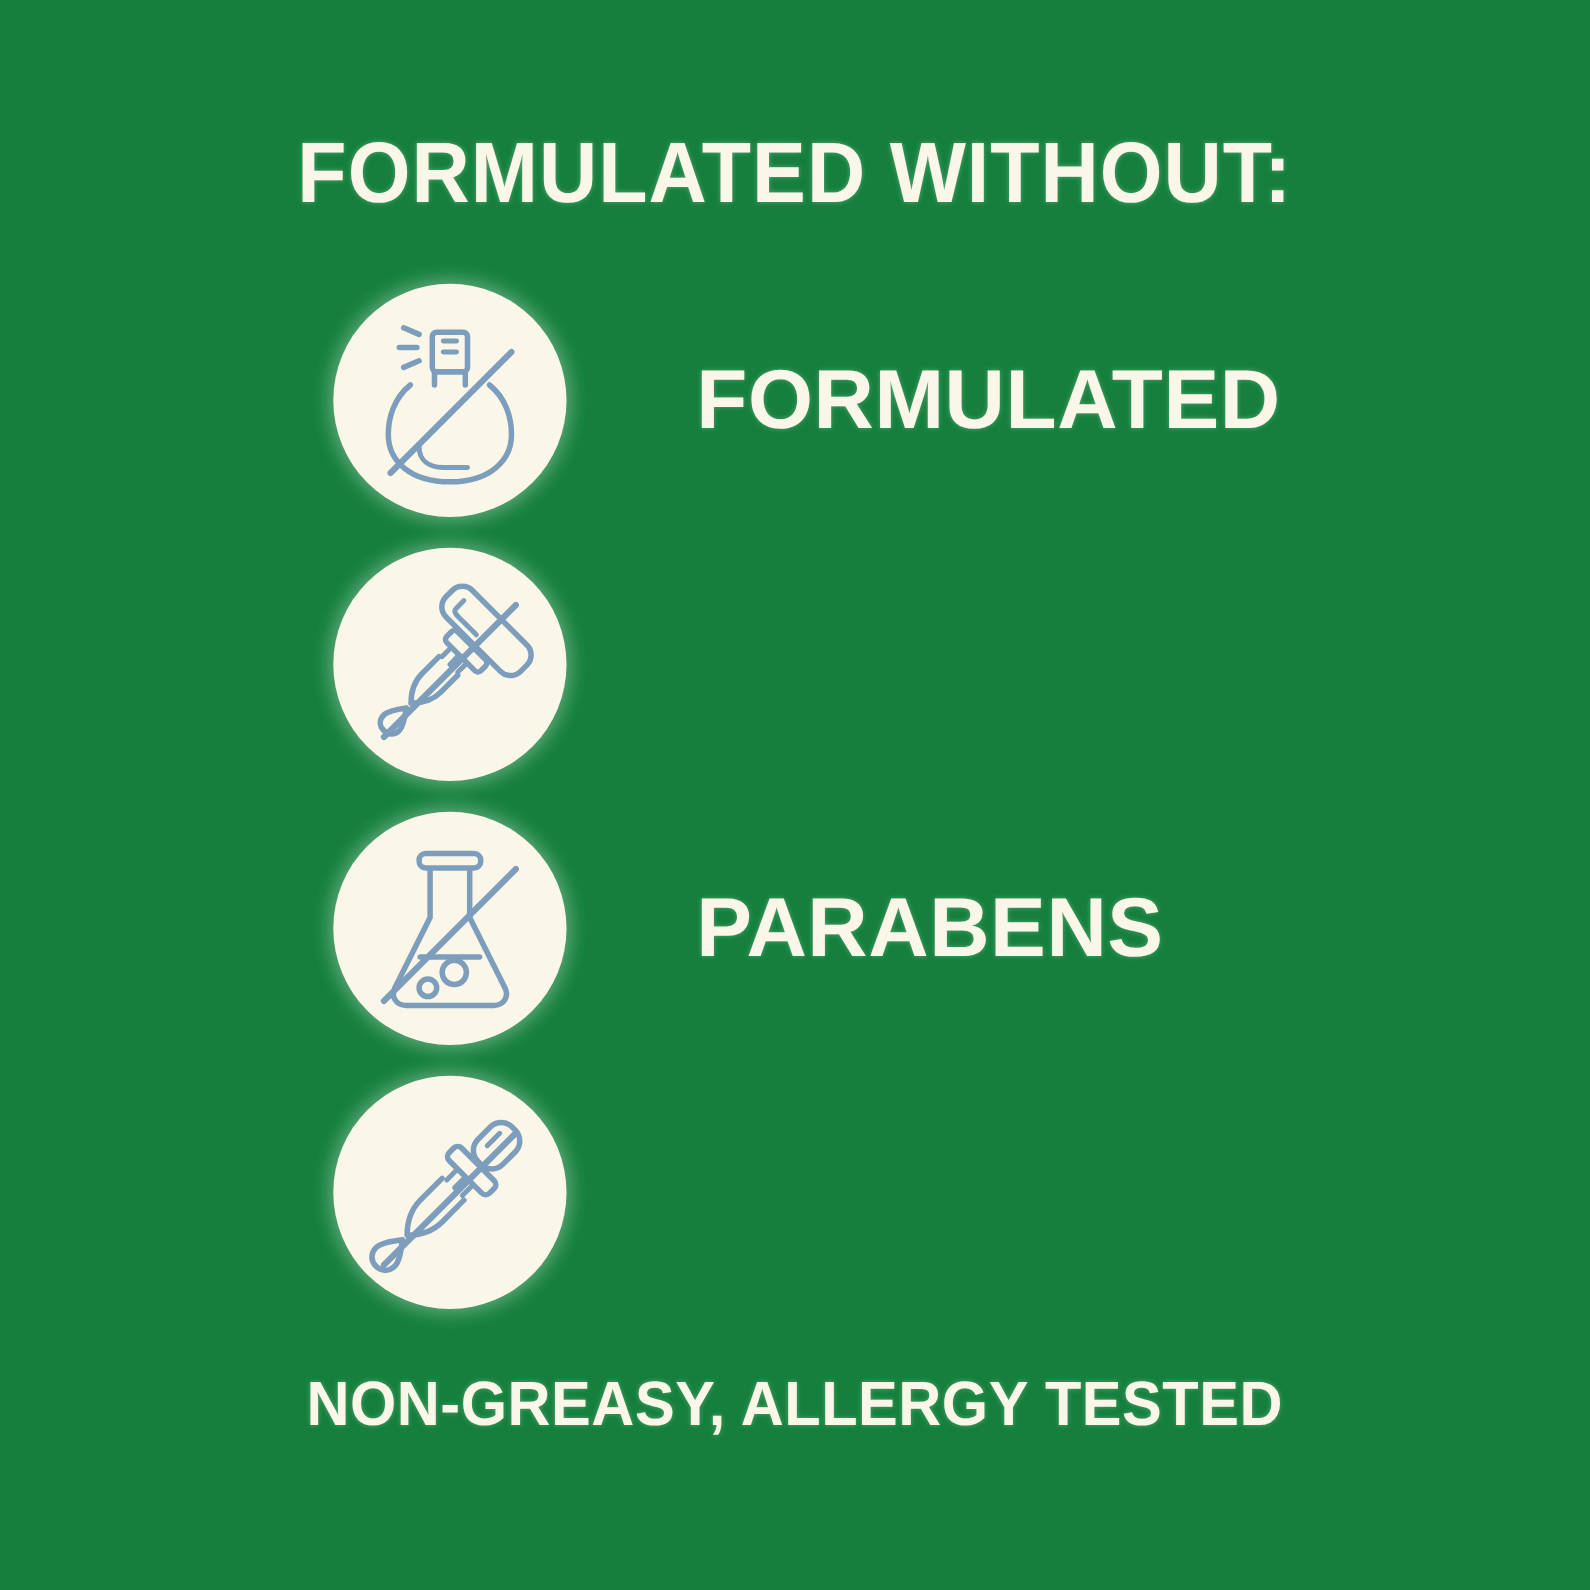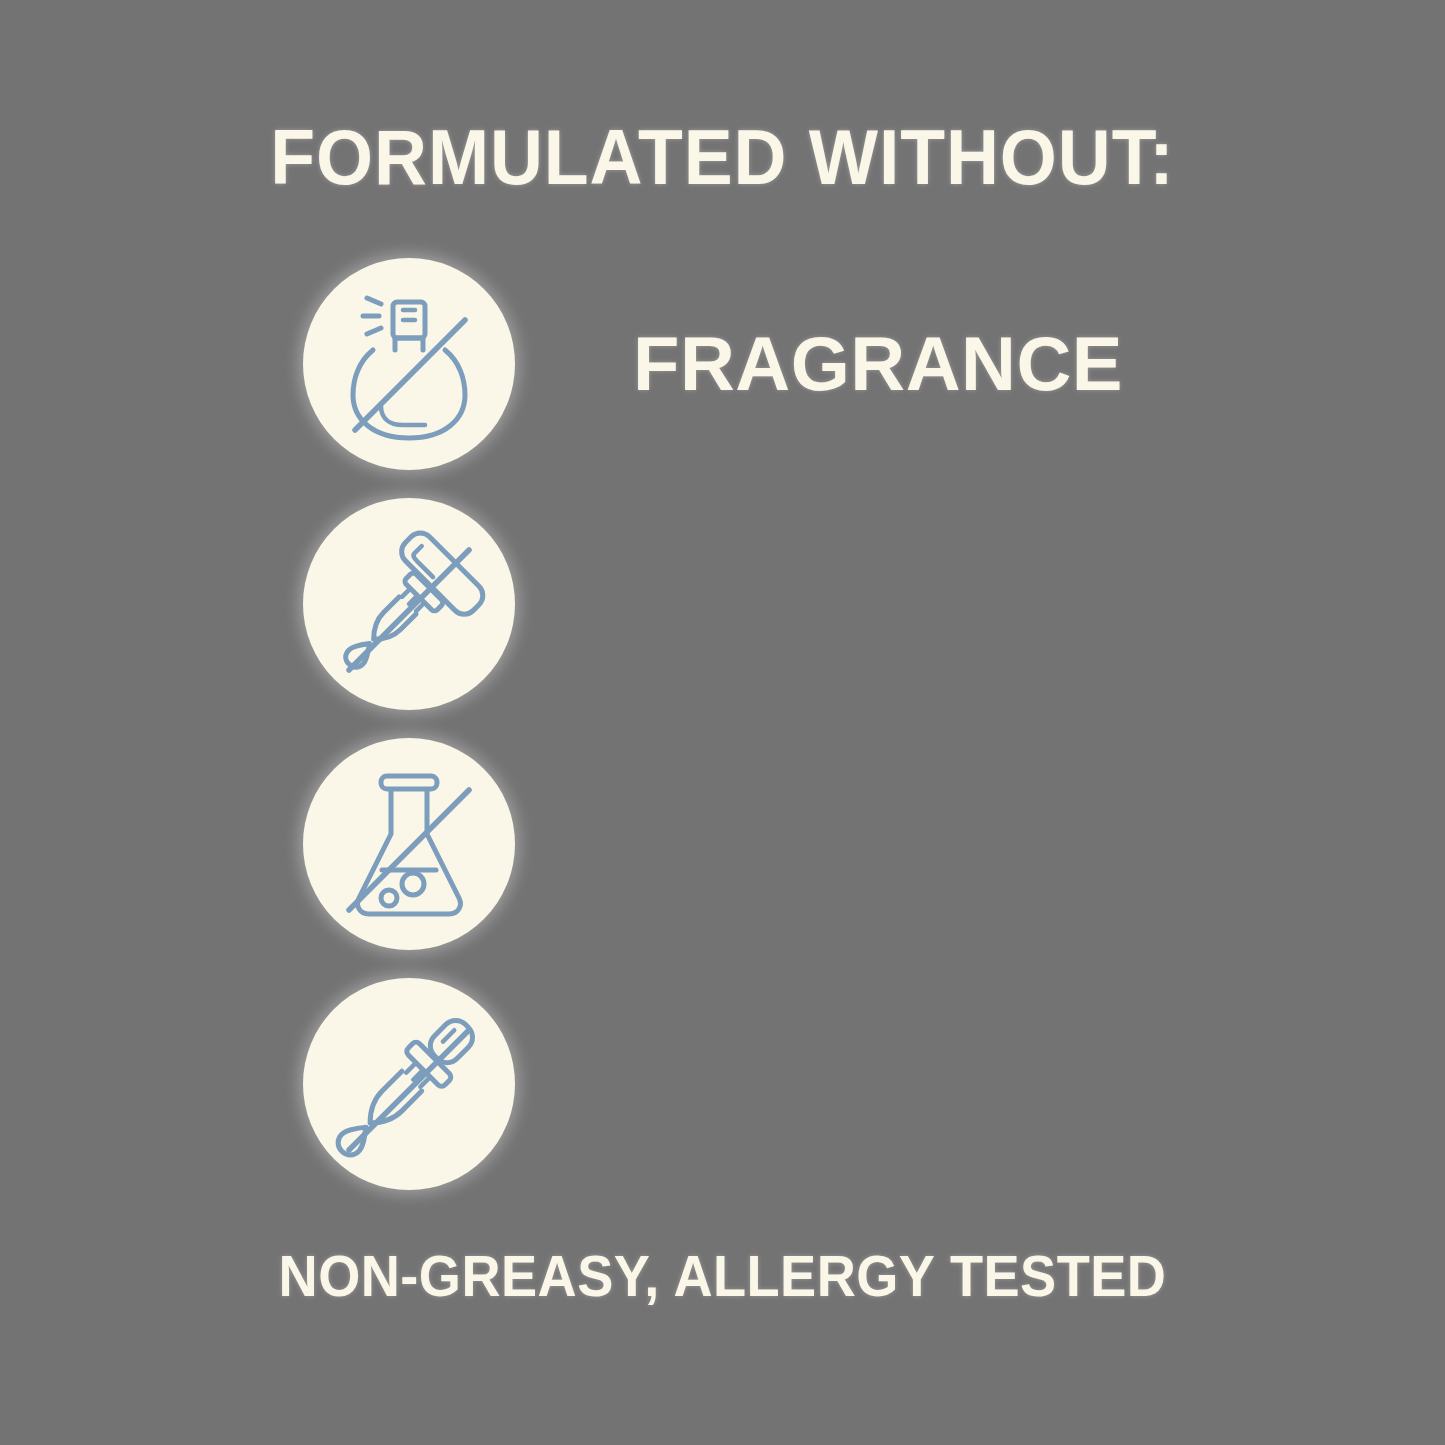--- a/index.html
+++ b/index.html
@@ -12,21 +12,21 @@
     height: 1445px;
     background: #6E9BC4;
     font-family: "Liberation Sans", sans-serif;
     overflow: hidden;
     position: relative;
   }
 
   .page {
     position: absolute;
     inset: 0;
-    background: #737373;
+    background: #15803d;
   }
 
   
   .heading {
     position: absolute;
     left: 0;
     right: 0;
     top: 118px;
     text-align: center;
     color: #FAF6E8;
@@ -145,21 +145,21 @@
 
           <path class="ico-thin" d="M100 52 L112 52 M100 62 L112 62"></path>
 
           <path class="ico" d="M78 46 L64 40"></path>
           <path class="ico" d="M76 58 L60 58"></path>
           <path class="ico" d="M78 70 L64 76"></path>
 
           <path class="slash" d="M52 172 L162 62"></path>
         </svg>
       </div>
-      <div class="row-label">FRAGRANCE</div>
+      <div class="row-label">FORMULATED</div>
     </div>
 
     <div class="row">
       <div class="badge">
         <svg viewBox="0 0 212 212" aria-hidden="true">
           <g transform="rotate(45 106 106)">
 
             <rect class="ico" x="60" y="44" width="96" height="34" rx="13"></rect>
 
             <path class="ico-thin" d="M74 56 L74 66 C74 70 78 70 82 70 L104 70"></path>
@@ -187,20 +187,21 @@
           <path class="ico" d="M88 53 L88 96 L56 160 C52 168 57 176 66 176 L146 176 C155 176 160 168 156 160 L124 96 L124 53"></path>
 
           <path class="ico" d="M79 132 L133 132"></path>
 
           <circle class="ico" cx="110" cy="146" r="11"></circle>
           <circle class="ico" cx="86" cy="160" r="8"></circle>
 
           <path class="slash" d="M46 172 L166 52"></path>
         </svg>
       </div>
+      <div class="row-label">PARABENS</div>
     </div>
 
     <div class="row">
       <div class="badge">
         <svg viewBox="0 0 212 212" aria-hidden="true">
           <g transform="rotate(45 106 106)">
 
             <rect class="ico" x="90" y="24" width="32" height="44" rx="14"></rect>
 
             <path class="ico-thin" d="M100 36 L100 52"></path>

